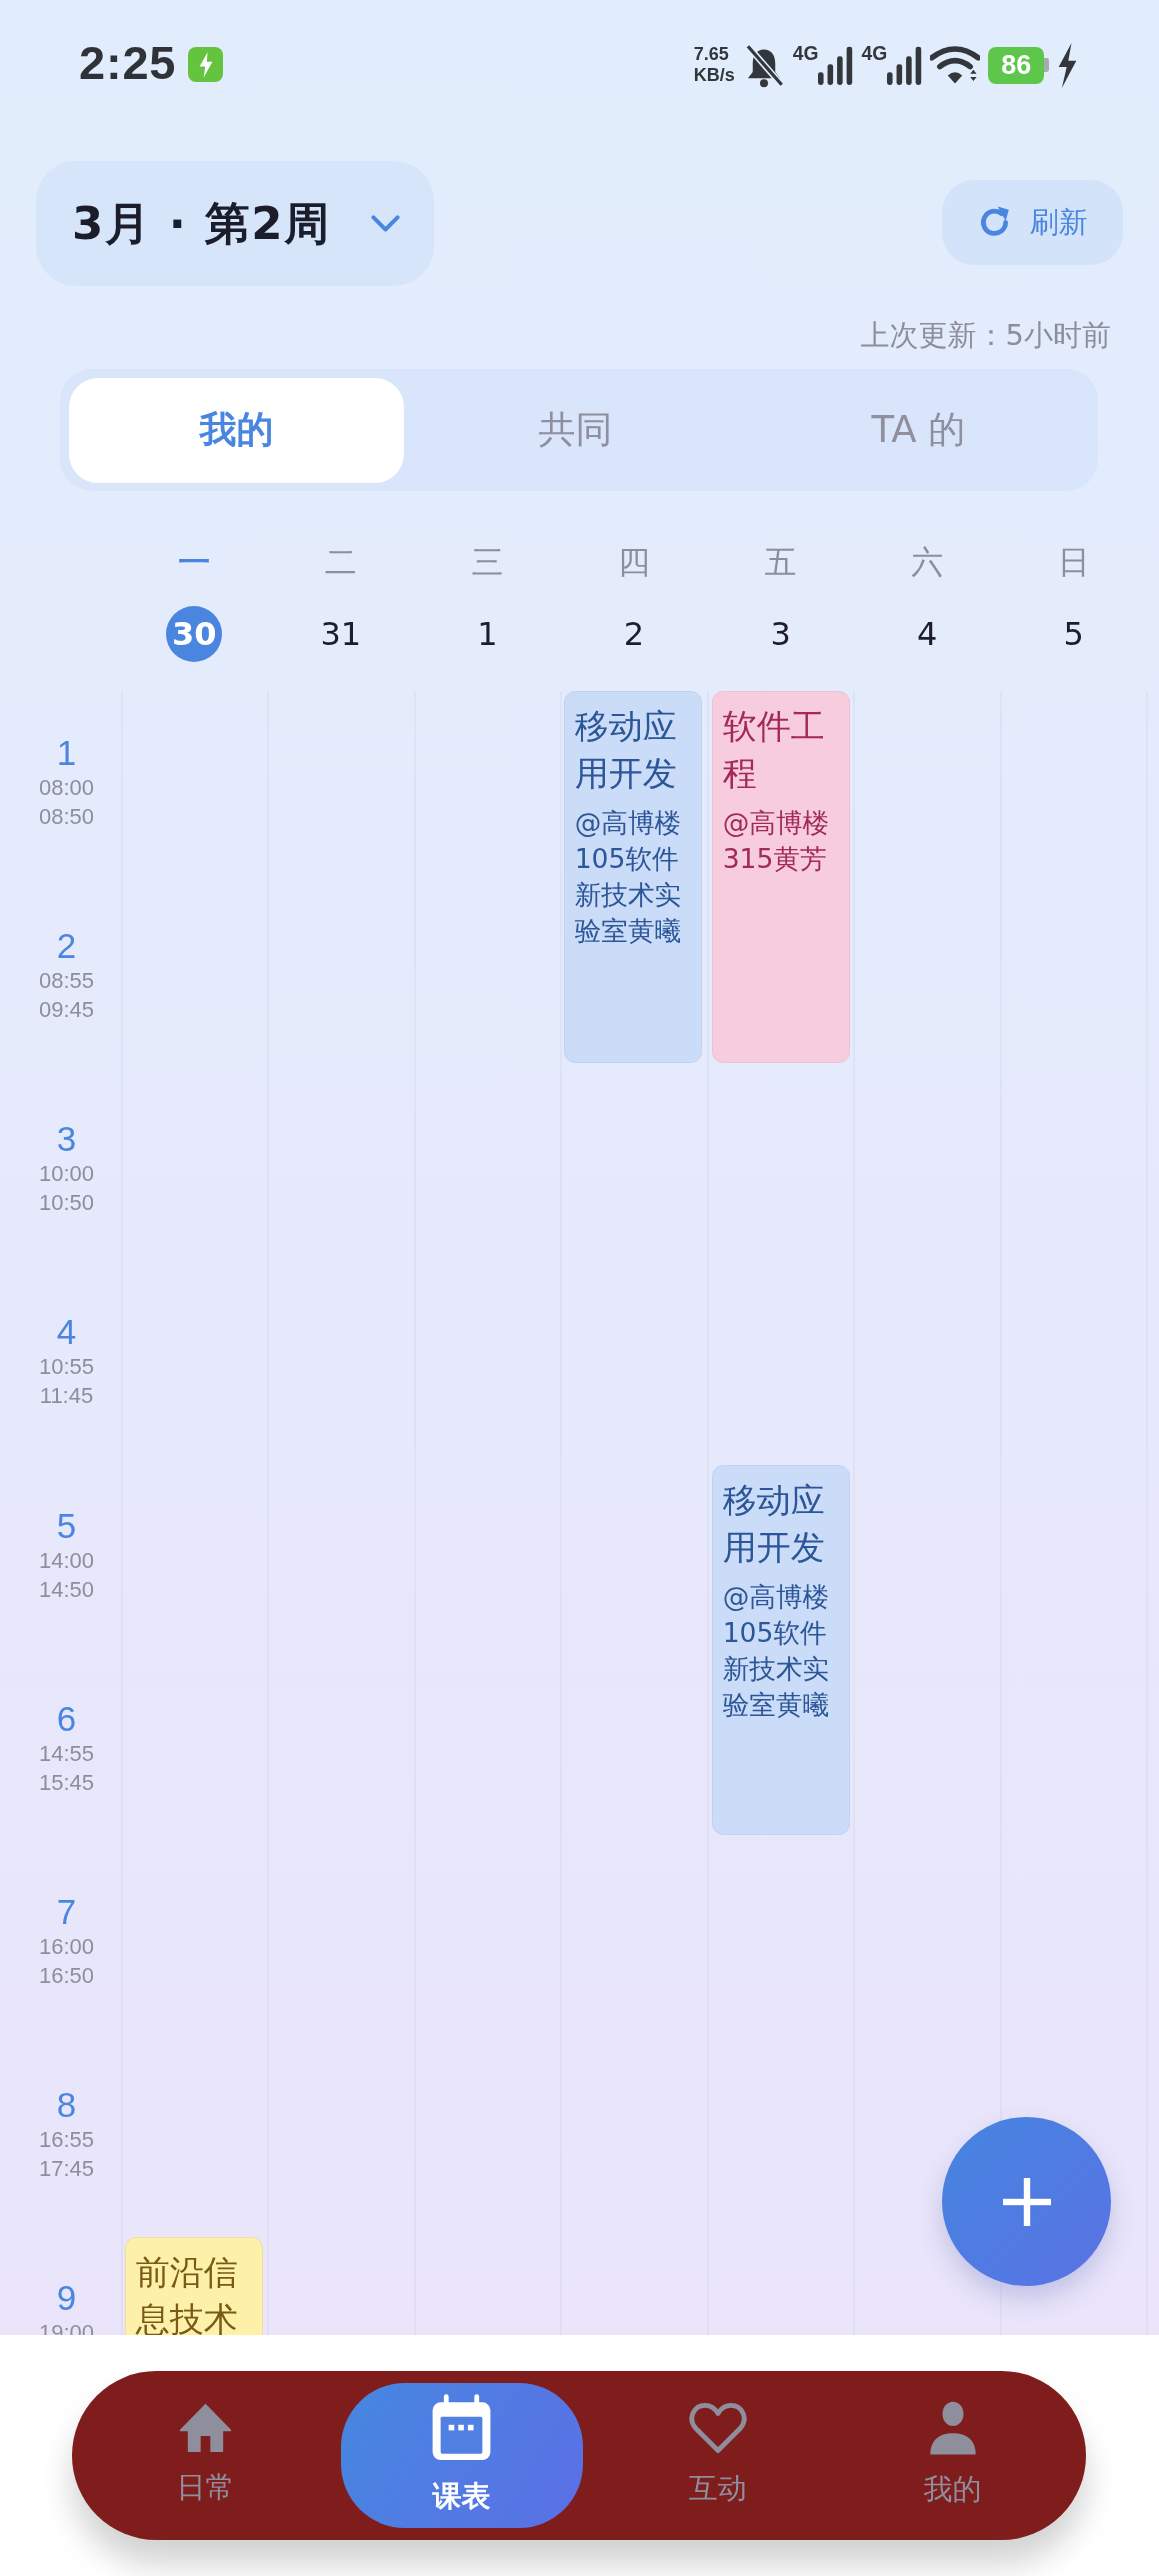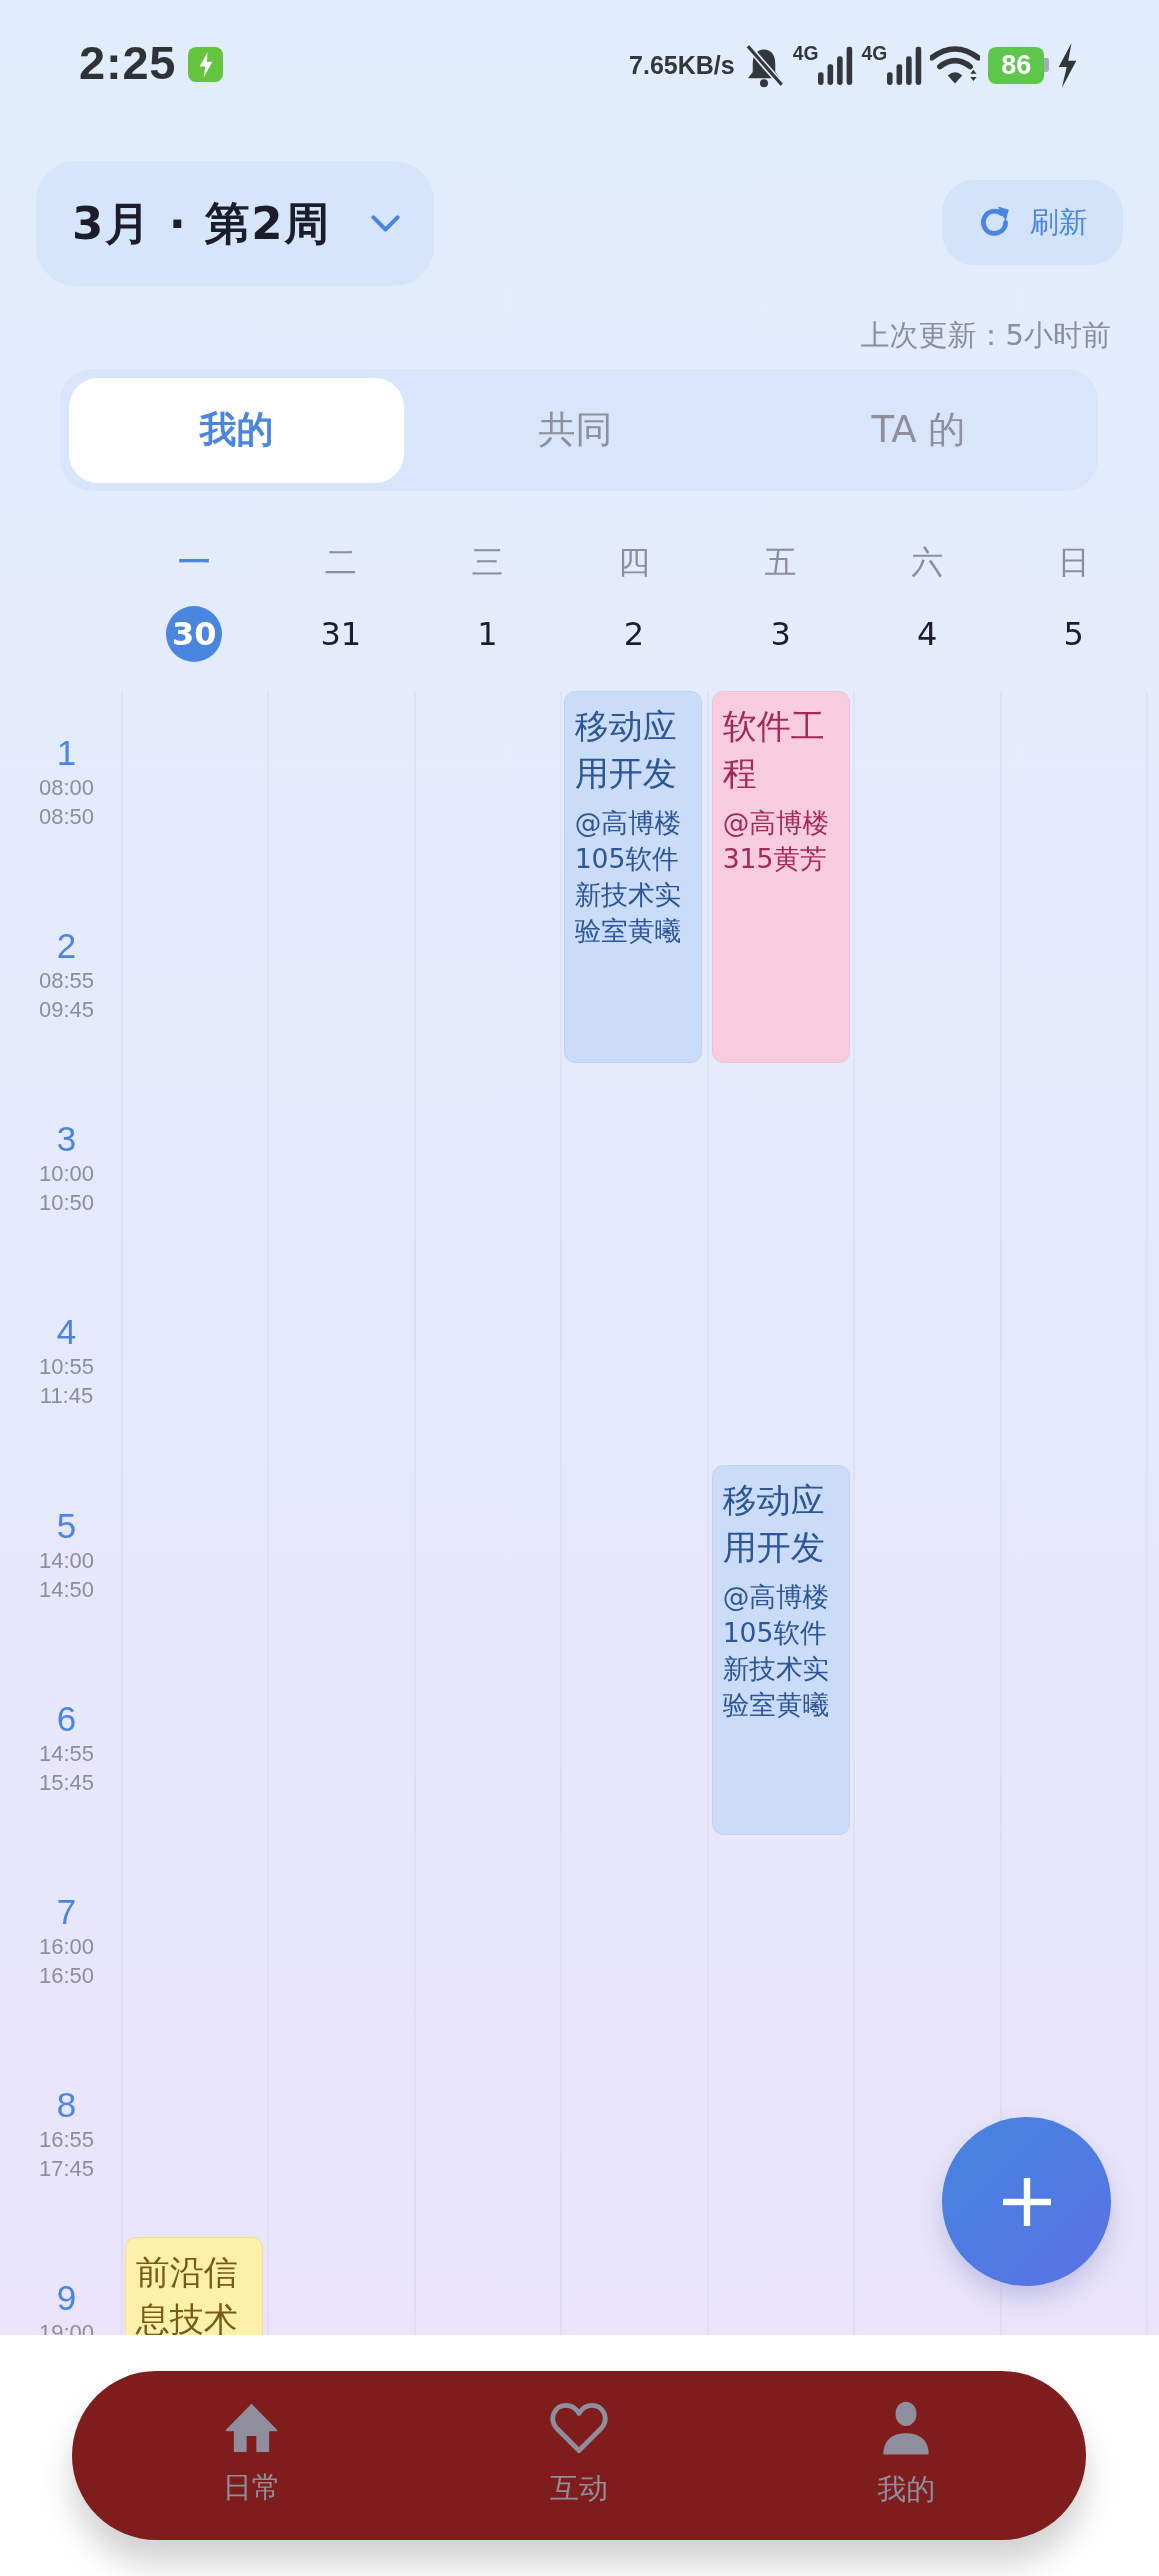--- a/index.html
+++ b/index.html
@@ -9,21 +9,21 @@
     font-family: "DejaVu Sans", "Liberation Sans", sans-serif;
     background: linear-gradient(180deg, #e1edfc 0%, #e5ebfc 35%, #e8e6fb 75%, #ebe4fa 100%);
     color: #1d1d2b;
   }
   .abs { position: absolute; }
 
   
   .sb-time { left: 79px; top: 35px; font-size: 47px; font-weight: bold; color: #2f3338; letter-spacing: 0.8px; font-family: "Liberation Sans", sans-serif; }
   .sb-charge { left: 188px; top: 47px; width: 35px; height: 35px; background: #64c43d; border-radius: 8px; display:flex; align-items:center; justify-content:center; }
   .sb-right { right: 81px; top: 39px; height: 52px; display: flex; align-items: center; gap: 8px; color: #33363b; }
-  .sb-speed { display:flex; flex-direction:row; align-items:flex-start; font-size: 25px; font-weight: bold; line-height: 21px; font-family: "Liberation Sans", sans-serif; }
+  .sb-speed { display:flex; flex-direction:column; align-items:flex-start; font-size: 18px; font-weight: bold; line-height: 21px; font-family: "Liberation Sans", sans-serif; }
   .sb-net { display:flex; align-items:flex-end; }
   .sb-net .lbl { font-size: 19.3px; font-weight:bold; align-self:flex-start; font-family:"Liberation Sans", sans-serif; margin-top:-1.6px;}
   .sb-battery { display:flex; align-items:center; }
   .sb-battery .body { width: 56px; height: 37px; background:#5fc64c; border-radius: 8px; color:#fff; font-weight:bold; font-size:27px; display:flex; align-items:center; justify-content:center; font-family:"Liberation Sans", sans-serif;}
   .sb-battery .nub { width: 4.8px; height: 14.5px; background:#a7aab0; border-radius: 0 2.4px 2.4px 0; }
 
   
   .week-pill { left: 36px; top: 161px; width: 398px; height: 125px; border-radius: 40px; background: #d6e5fa; display:flex; align-items:center; padding-left: 36px; gap: 8px; cursor:pointer; }
   .week-text { font-size: 45px; font-weight: bold; color: #1b1d2b; letter-spacing: 1.6px; }
   .week-chevron { margin-left: 31px; width: 32px; height: 32px; display:flex; align-items:center; justify-content:center; }
@@ -260,20 +260,32 @@
 </div>
 
 <div class="abs bottom-panel"></div>
 <div class="abs nav">
   <div class="nav-item">
     <svg width="53" height="50" viewBox="0 0 66 62">
       <path d="M33 2 L64 34 H54 V60 H40 V40 H26 V60 H12 V34 H2 Z" fill="#8f8e9d" stroke="#8f8e9d" stroke-width="2" stroke-linejoin="round"></path>
     </svg>
     <span class="lbl">日常</span>
   </div>
+  <div class="nav-item active">
+    <svg width="61" height="68" viewBox="0 0 76 84">
+      <rect x="2" y="10" width="72" height="72" rx="10" fill="#fff"></rect>
+      <rect x="12" y="28" width="52" height="46" rx="2" fill="#5080e2"></rect>
+      <rect x="16" y="0" width="6" height="16" rx="3" fill="#fff"></rect>
+      <rect x="54" y="0" width="6" height="16" rx="3" fill="#fff"></rect>
+      <rect x="22" y="38" width="7" height="7" fill="#fff"></rect>
+      <rect x="34" y="38" width="7" height="7" fill="#fff"></rect>
+      <rect x="46" y="38" width="7" height="7" fill="#fff"></rect>
+    </svg>
+    <span class="lbl">课表</span>
+  </div>
   <div class="nav-item">
     <svg width="58" height="52" viewBox="0 0 72 64">
       <path d="M36 60 L8 32 C-2 20 6 4 20 4 C28 4 33 9 36 14 C39 9 44 4 52 4 C66 4 74 20 64 32 Z" fill="none" stroke="#8f8e9d" stroke-width="6" stroke-linejoin="round"></path>
     </svg>
     <span class="lbl">互动</span>
   </div>
   <div class="nav-item">
     <svg width="52" height="55" viewBox="0 0 64 68">
       <ellipse cx="32" cy="16" rx="13" ry="15" fill="#8f8e9d"></ellipse>
       <path d="M4 66 C4 46 18 40 32 40 C46 40 60 46 60 66 Z" fill="#8f8e9d"></path>

